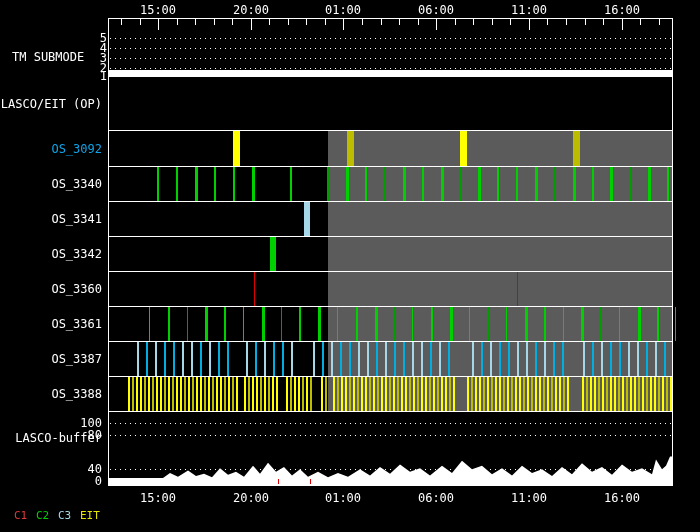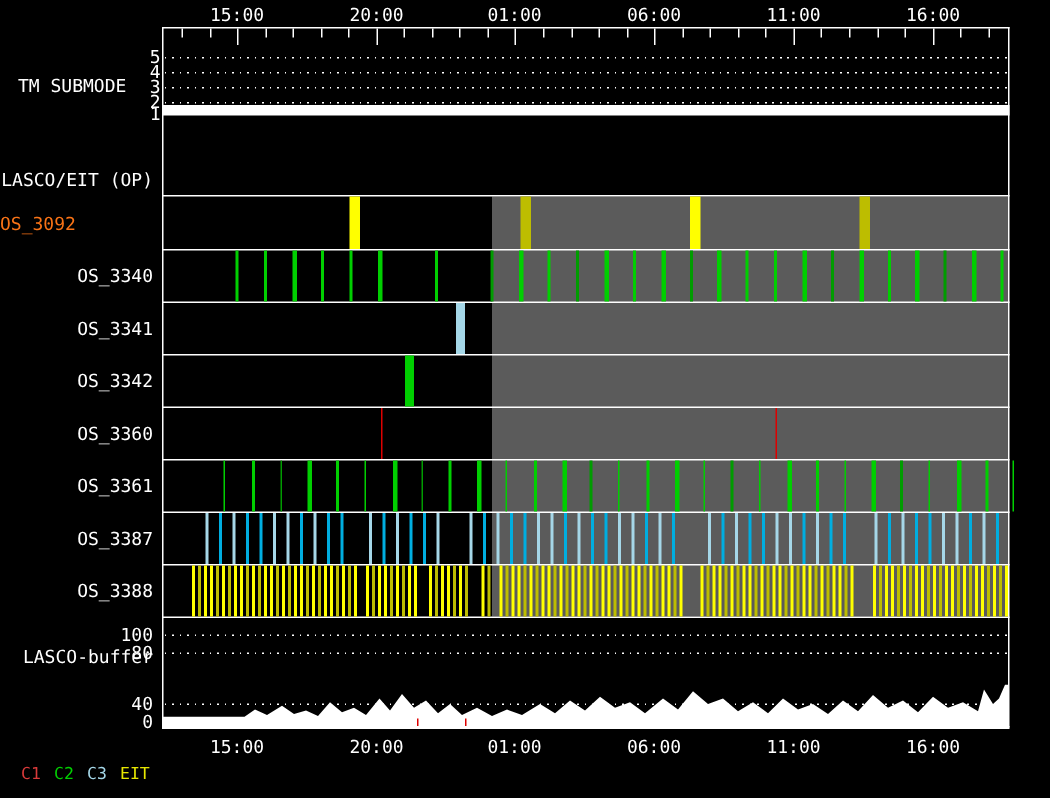--- a/index.html
+++ b/index.html
@@ -37,22 +37,22 @@
     <div class="abs dotline" style="left: 110px; top: 48px; width: 562px;"></div>
     <div class="abs dotline" style="left: 110px; top: 58px; width: 562px;"></div>
     <div class="abs dotline" style="left: 110px; top: 68px; width: 562px;"></div>
     <div class="abs" style="left: 108px; top: 70px; width: 565px; height: 7px; background: rgb(255, 255, 255);"></div>
     <div class="abs digit" style="left: 95px; top: 33px; width: 12px; font-size: 12px; color: rgb(255, 255, 255); white-space: pre;">5</div>
     <div class="abs digit" style="left: 95px; top: 43px; width: 12px; font-size: 12px; color: rgb(255, 255, 255); white-space: pre;">4</div>
     <div class="abs digit" style="left: 95px; top: 53px; width: 12px; font-size: 12px; color: rgb(255, 255, 255); white-space: pre;">3</div>
     <div class="abs digit" style="left: 95px; top: 63px; width: 12px; font-size: 12px; color: rgb(255, 255, 255); white-space: pre;">2</div>
     <div class="abs digit" style="left: 95px; top: 71px; width: 12px; font-size: 12px; color: rgb(255, 255, 255); white-space: pre;">1</div>
     <div class="abs" style="left: 12px; top: 50px; font-size: 12px; color: rgb(255, 255, 255); white-space: pre;">TM SUBMODE</div>
-    <div class="abs" style="left: 0px; top: 97px; width: 102px; text-align: right; font-size: 12px; color: rgb(255, 255, 255); white-space: pre; margin-top: 16px;">LASCO/EIT (OP)</div>
-    <div class="abs" style="left: 0px; top: 142px; width: 102px; font-size: 12px; color: #f97316; white-space: pre;">OS_3092</div>
+    <div class="abs" style="left: 0px; top: 97px; width: 102px; text-align: right; font-size: 12px; color: rgb(255, 255, 255); white-space: pre;">LASCO/EIT (OP)</div>
+    <div class="abs" style="left: 0px; top: 142px; width: 102px; text-align: right; font-size: 12px; color: #0ea5e9; white-space: pre;">OS_3092</div>
     <div class="abs" style="left: 233px; top: 131px; width: 7px; height: 35px; background: rgb(255, 255, 0);"></div>
     <div class="abs" style="left: 347px; top: 131px; width: 7px; height: 35px; background: rgb(189, 189, 0);"></div>
     <div class="abs" style="left: 460px; top: 131px; width: 7px; height: 35px; background: rgb(255, 255, 0);"></div>
     <div class="abs" style="left: 573px; top: 131px; width: 7px; height: 35px; background: rgb(189, 189, 0);"></div>
     <div class="abs" style="left: 0px; top: 177px; width: 102px; text-align: right; font-size: 12px; color: rgb(255, 255, 255); white-space: pre;">OS_3340</div>
     <div class="abs" style="left: 157px; top: 167px; width: 2px; height: 34px; background: rgb(0, 207, 0);"></div>
     <div class="abs" style="left: 176px; top: 167px; width: 2px; height: 34px; background: rgb(0, 207, 0);"></div>
     <div class="abs" style="left: 195px; top: 167px; width: 3px; height: 34px; background: rgb(0, 207, 0);"></div>
     <div class="abs" style="left: 214px; top: 167px; width: 2px; height: 34px; background: rgb(0, 207, 0);"></div>
     <div class="abs" style="left: 233px; top: 167px; width: 2px; height: 34px; background: rgb(0, 207, 0);"></div>

